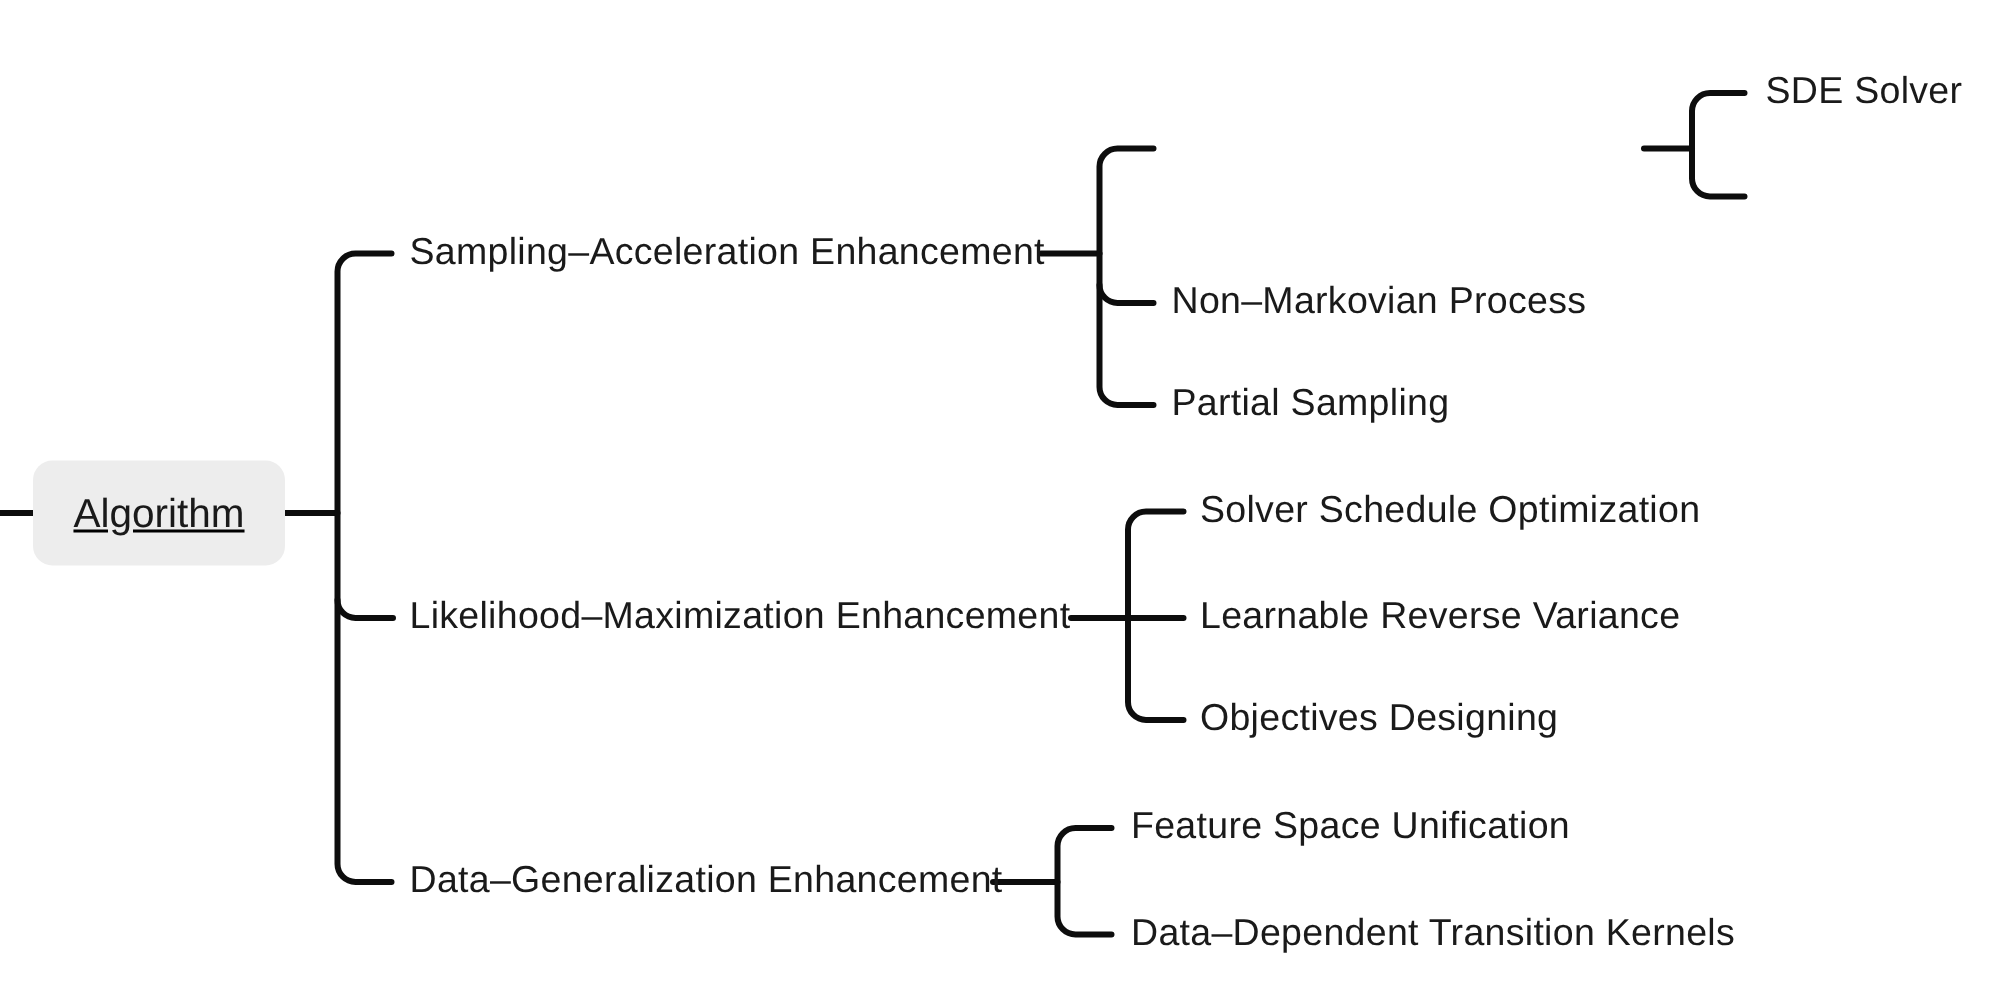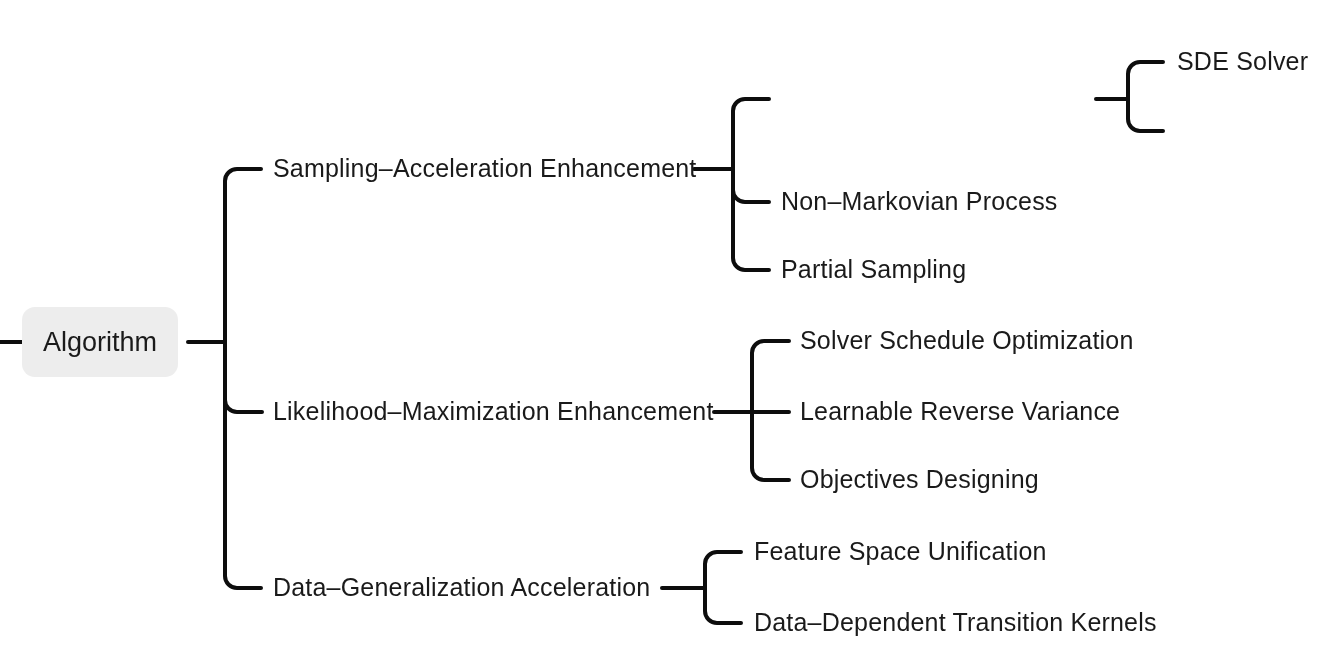--- a/index.html
+++ b/index.html
@@ -18,24 +18,24 @@
     position:absolute;
     transform:translateY(-52%);
     white-space:nowrap;
     font-size:25px;
     letter-spacing:0.2px;
     color:var(--text);
   }
   .root-node{
     position:absolute;
     left:22px;top:307px;
-    width:156px;height:70px;
+    width:168px;height:70px;
     background:var(--root-box-fill);
     border-radius:13px;
-    display:flex;align-items:center;justify-content:center;
+    display:flex;align-items:center;justify-content:center;text-decoration:underline;
   }
   .root-node .root-label{
     position:static;transform:none;
     font-size:27px;color:var(--text);white-space:nowrap;
   }
 </style>
 </head>
 <body>
 
 <div class="canvas">
@@ -62,21 +62,21 @@
     <path d="M 662 588 H 705"></path>
     <path d="M 741 552 H 717 A 12 12 0 0 0 705 564 V 611 A 12 12 0 0 0 717 623 H 741"></path>
   </svg>
 
   <div class="root-node">
     <span class="root-label">Algorithm</span>
   </div>
 
   <div class="label" style="left:273px;top:169px">Sampling–Acceleration Enhancement</div>
   <div class="label" style="left:273px;top:412px">Likelihood–Maximization Enhancement</div>
-  <div class="label" style="left:273px;top:588px">Data–Generalization Acceleration</div>
+  <div class="label" style="left:273px;top:588px">Data–Generalization Enhancement</div>
 
   <div class="label" style="left:781px;top:202px">Non–Markovian Process</div>
   <div class="label" style="left:781px;top:270px">Partial Sampling</div>
 
   <div class="label" style="left:1177px;top:62px">SDE Solver</div>
 
   <div class="label" style="left:800px;top:341px">Solver Schedule Optimization</div>
   <div class="label" style="left:800px;top:412px">Learnable Reverse Variance</div>
   <div class="label" style="left:754px;top:552px">Feature Space Unification</div>
 

